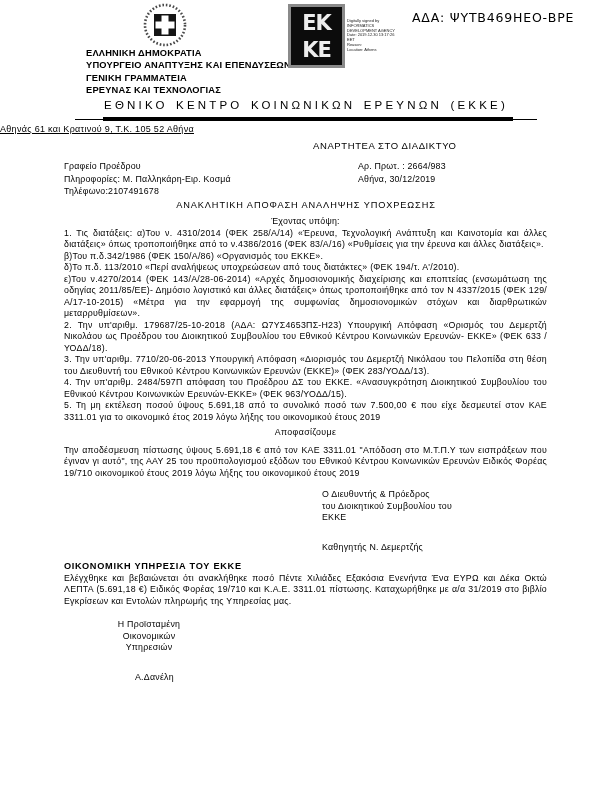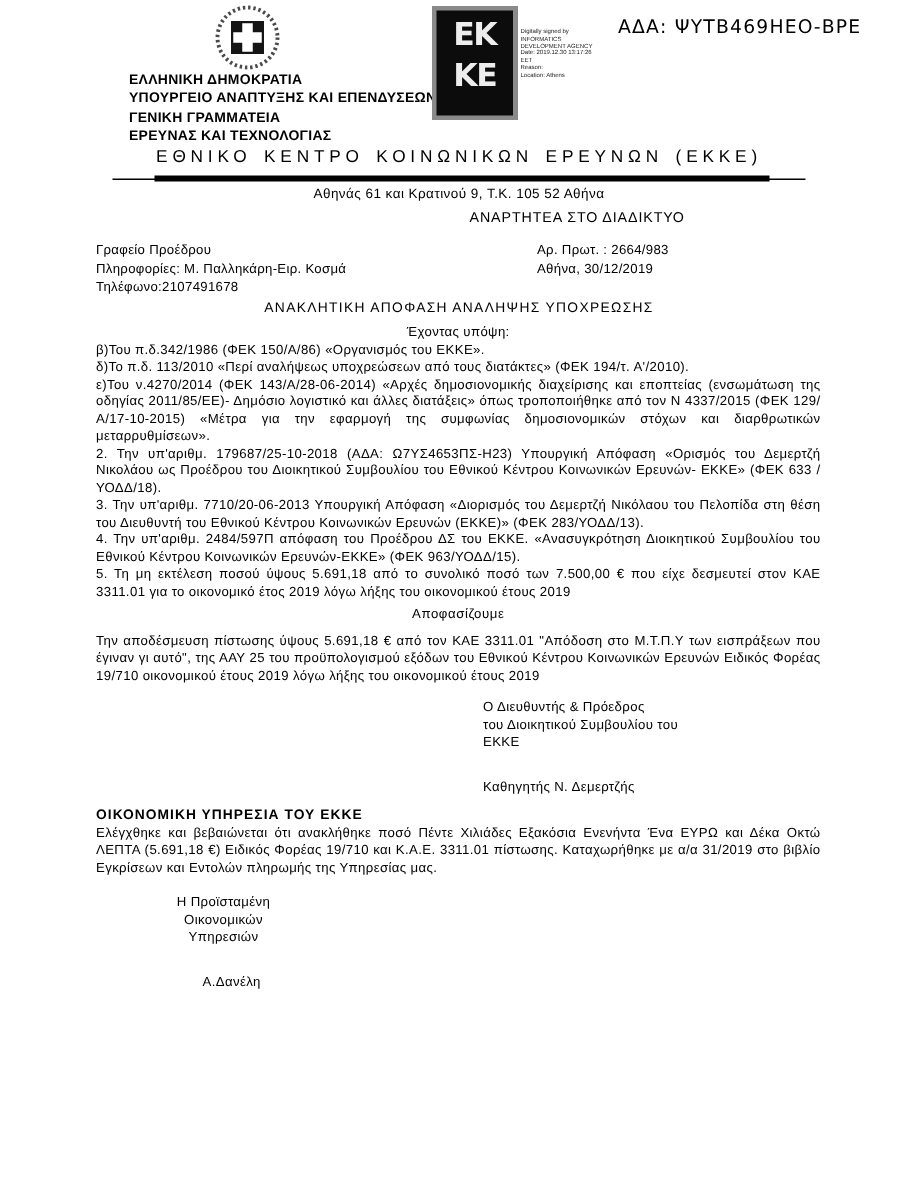--- a/index.html
+++ b/index.html
@@ -7,31 +7,31 @@
     position:relative; width:612px; height:792px; margin:0 auto;
     background:#ffffff; overflow:hidden; color:#000;
     font-family:"Liberation Sans","DejaVu Sans",sans-serif;
   }
   .abs { position:absolute; }
   .pre { white-space:pre-line; }
 
   
   .emblem { left:128px; top:2px; width:74px; height:46px; }
   .ministry { left:86px; top:47px; font-size:9.3px; font-weight:bold; line-height:12.3px; letter-spacing:0.2px; }
-  .stamp-box { left:288px; top:4px; width:57px; height:76px; background:#0c0c0c; border:3px solid #8a8a8a; box-sizing:border-box; text-align:center; }
+  .stamp-box { left:288px; top:4px; width:57px; height:64px; background:#0c0c0c; border:3px solid #8a8a8a; box-sizing:border-box; text-align:center; }
   .stamp-box .glyph { color:#ededed; font-weight:bold; font-size:21px; line-height:0.93; letter-spacing:-1px; margin-top:7px; font-family:"DejaVu Sans",sans-serif; }
   .stamp-overlay { left:252px; top:21px; width:112px; font-size:9px; font-weight:bold; line-height:10.5px; letter-spacing:0.4px; color:#f4f4f4;
     text-shadow:-1px 0 #2a2a2a, 1px 0 #2a2a2a, 0 -1px #2a2a2a, 0 1px #2a2a2a, -1px -1px #2a2a2a, 1px 1px #2a2a2a; }
   .stamp-sig { left:347px; top:19px; width:60px; font-size:4px; line-height:4.8px; color:#1c1c1c; letter-spacing:0; }
   .ada { left:412px; top:10px; font-size:12.5px; letter-spacing:0.8px; font-family:"DejaVu Sans",sans-serif; }
 
   .org-title { left:0; right:0; top:99px; text-align:center; font-size:11.5px; letter-spacing:3.2px; word-spacing:2px; }
   .rule-thin { left:75px; top:119px; width:462px; height:1px; background:#000; }
   .rule-thick { left:103px; top:117px; width:410px; height:4px; background:#000; }
-  .address { left:0; right:0; top:124px; text-align:center; font-size:9px; letter-spacing:0.3px; }
+  .address { left:0; right:0; top:124px; font-size:9px; letter-spacing:0.3px;text-decoration:underline; }
   .web-notice { left:313px; top:140px; font-size:9.5px; letter-spacing:0.6px; }
 
   .info-left { left:64px; top:160px; font-size:8.8px; line-height:12.6px; letter-spacing:0.2px; }
   .info-right { left:358px; top:160px; font-size:8.8px; line-height:12.6px; letter-spacing:0.2px; }
 
   .doc-title { left:0; right:0; top:200px; text-align:center; font-size:9.2px; letter-spacing:0.9px; }
 
   
   .doc-body { left:64px; top:216px; width:483px; font-size:8.8px; line-height:11.5px; letter-spacing:0.25px; }
   .doc-body p { margin:0; text-align:justify; }
@@ -91,20 +91,21 @@
   </div>
   <div class="abs info-right">
     <div>Αρ. Πρωτ. : 2664/983</div>
     <div>Αθήνα, 30/12/2019</div>
   </div>
 
   <div class="abs doc-title">ΑΝΑΚΛΗΤΙΚΗ ΑΠΟΦΑΣΗ ΑΝΑΛΗΨΗΣ ΥΠΟΧΡΕΩΣΗΣ</div>
 
   <div class="abs doc-body">
     <p class="noj">Έχοντας υπόψη:</p>
+    <p>1. Τις διατάξεις: α)Του ν. 4310/2014 (ΦΕΚ 258/Α/14) «Έρευνα, Τεχνολογική Ανάπτυξη και Καινοτομία και άλλες διατάξεις» όπως τροποποιήθηκε από το ν.4386/2016 (ΦΕΚ 83/Α/16) «Ρυθμίσεις για την έρευνα και άλλες διατάξεις».</p>
     <p>β)Του π.δ.342/1986 (ΦΕΚ 150/Α/86) «Οργανισμός του ΕΚΚΕ».</p>
     <p>δ)Το π.δ. 113/2010 «Περί αναλήψεως υποχρεώσεων από τους διατάκτες» (ΦΕΚ 194/τ. Α'/2010).</p>
     <p>ε)Του ν.4270/2014 (ΦΕΚ 143/Α/28-06-2014) «Αρχές δημοσιονομικής διαχείρισης και εποπτείας (ενσωμάτωση της οδηγίας 2011/85/ΕΕ)- Δημόσιο λογιστικό και άλλες διατάξεις» όπως τροποποιήθηκε από τον Ν 4337/2015 (ΦΕΚ 129/Α/17-10-2015) «Μέτρα για την εφαρμογή της συμφωνίας δημοσιονομικών στόχων και διαρθρωτικών μεταρρυθμίσεων».</p>
     <p>2. Την υπ'αριθμ. 179687/25-10-2018 (ΑΔΑ: Ω7ΥΣ4653ΠΣ-Η23) Υπουργική Απόφαση «Ορισμός του Δεμερτζή Νικολάου ως Προέδρου του Διοικητικού Συμβουλίου του Εθνικού Κέντρου Κοινωνικών Ερευνών- ΕΚΚΕ» (ΦΕΚ 633 /ΥΟΔΔ/18).</p>
     <p>3. Την υπ'αριθμ. 7710/20-06-2013 Υπουργική Απόφαση «Διορισμός του Δεμερτζή Νικόλαου του Πελοπίδα στη θέση του Διευθυντή του Εθνικού Κέντρου Κοινωνικών Ερευνών (ΕΚΚΕ)» (ΦΕΚ 283/ΥΟΔΔ/13).</p>
     <p>4. Την υπ'αριθμ. 2484/597Π απόφαση του Προέδρου ΔΣ του ΕΚΚΕ. «Ανασυγκρότηση Διοικητικού Συμβουλίου του Εθνικού Κέντρου Κοινωνικών Ερευνών-ΕΚΚΕ» (ΦΕΚ 963/ΥΟΔΔ/15).</p>
     <p>5. Τη μη εκτέλεση ποσού ύψους 5.691,18 από το συνολικό ποσό των 7.500,00 € που είχε δεσμευτεί στον ΚΑΕ 3311.01 για το οικονομικό έτος 2019 λόγω λήξης του οικονομικού έτους 2019</p>
 
     <p class="decide">Αποφασίζουμε</p>
     <p>Την αποδέσμευση πίστωσης ύψους 5.691,18 € από τον ΚΑΕ 3311.01 "Απόδοση στο Μ.Τ.Π.Υ των εισπράξεων που  έγιναν γι αυτό", της ΑΑΥ 25 του προϋπολογισμού εξόδων του Εθνικού Κέντρου Κοινωνικών Ερευνών Ειδικός Φορέας 19/710 οικονομικού έτους 2019 λόγω λήξης του οικονομικού έτους 2019</p>

